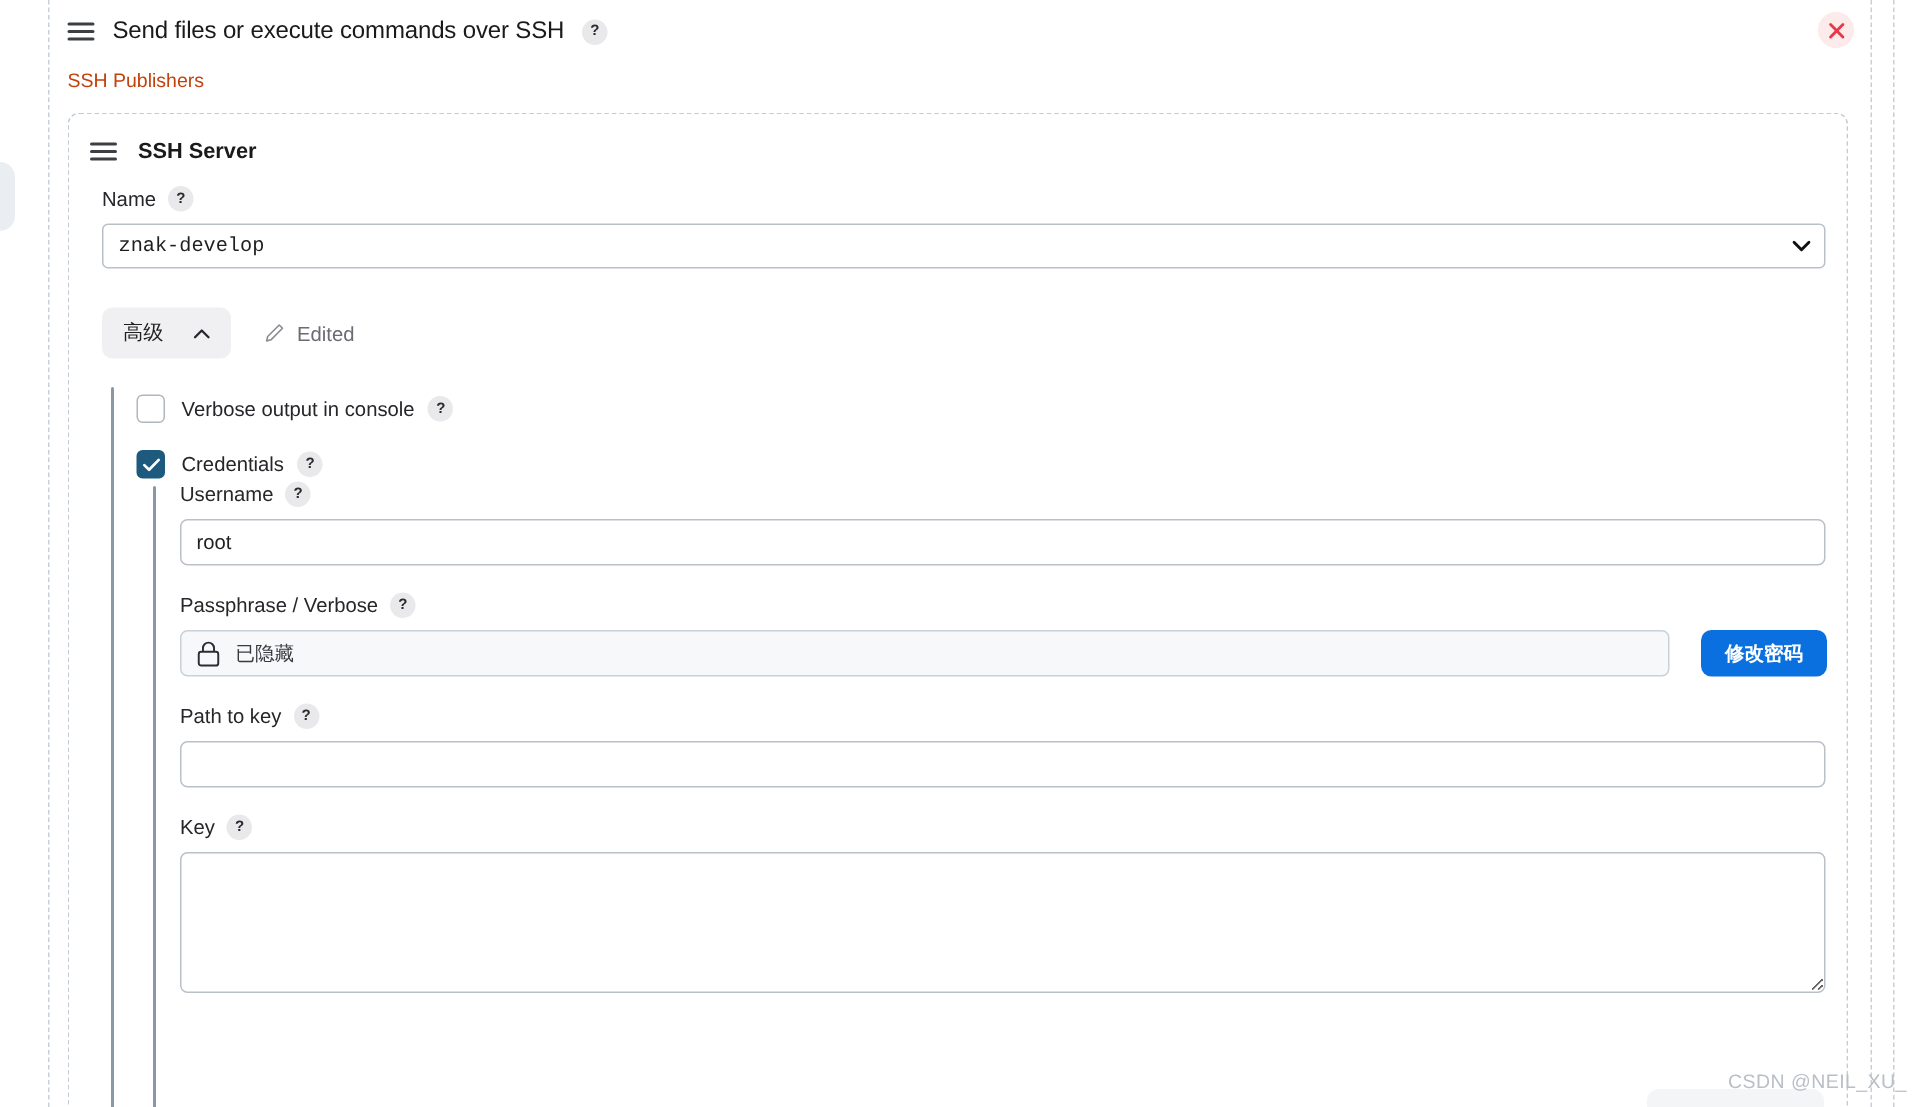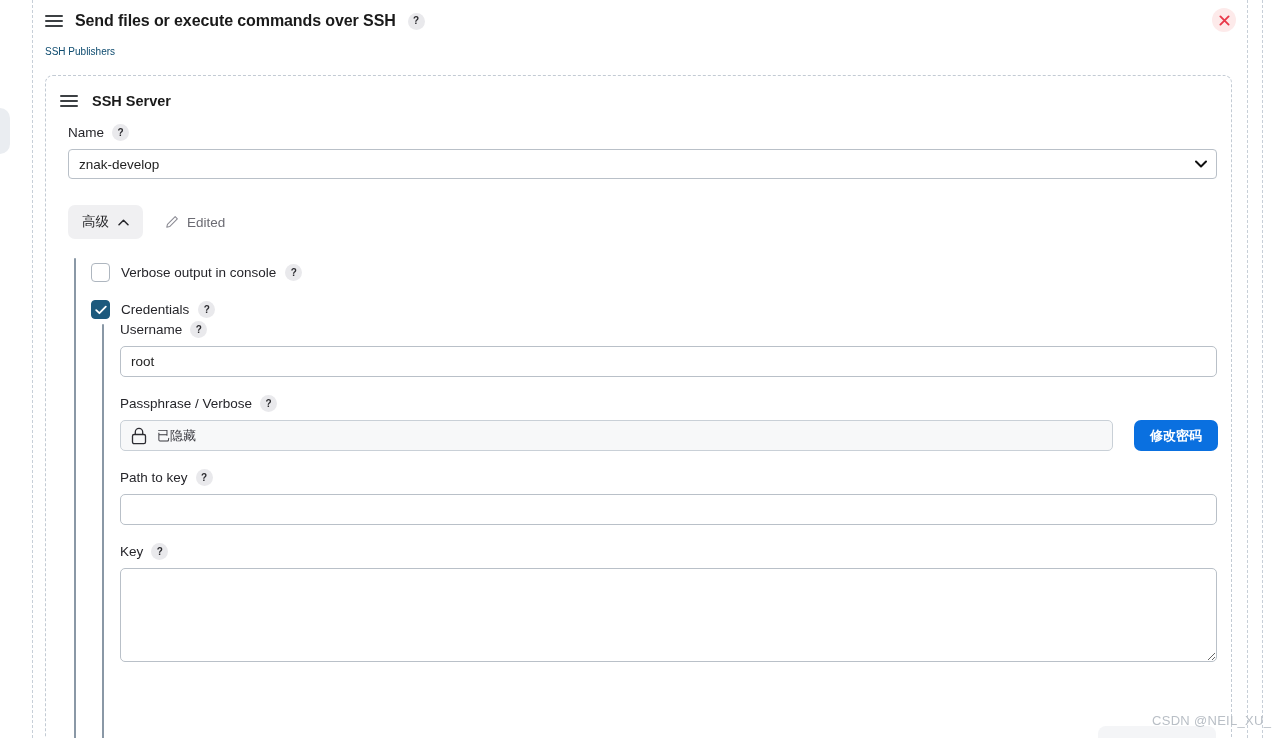--- a/index.html
+++ b/index.html
@@ -66,21 +66,21 @@
     height: 2px;
     background: #3c4043;
     border-radius: 1px;
   }
   .hamburger i:nth-child(1){ width: 18px; }
   .hamburger i:nth-child(2){ width: 18px; }
   .hamburger i:nth-child(3){ width: 18px; }
 
   .page-title {
     font-size: 16px;
-    font-weight: 700;
+    font-weight: 400;
     letter-spacing: -0.1px;
     color: #1a1a1a;
     white-space: nowrap;
   }
 
   .help-badge {
     display: inline-flex;
     align-items: center;
     justify-content: center;
     width: 17px;
@@ -94,22 +94,22 @@
     cursor: help;
     flex: none;
     position: relative;
     top: 0px;
   }
 
   .subtitle {
     position: absolute;
     left: 45px;
     top: 46px;
-    font-size: 10px;
-    color: #0c4a6e;
+    font-size: 13px;
+    color: #c2410c;
   }
 
   
   .close-btn {
     position: absolute;
     right: 44px;
     top: 8px;
     width: 24px;
     height: 24px;
     border-radius: 50%;
@@ -162,21 +162,21 @@
     margin-top: 8px;
     width: 1149px;
   }
   select.name-select,
   .name-select {
     appearance: none;
     -webkit-appearance: none;
     width: 100%;
     height: 30px;
     padding: 4px 28px 4px 10px;
-    font-family: Liberation Sans, sans-serif;
+    font-family: Liberation Mono, monospace;
     font-size: 13.5px;
     color: #1f1f1f;
     background: #fff;
     border: 1px solid #b9c0c8;
     border-radius: 4px;
     outline: none;
   }
   .select-caret {
     position: absolute;
     right: 10px;
@@ -188,21 +188,21 @@
   
   .advanced-row {
     display: flex;
     align-items: center;
     gap: 22px;
     padding: 26px 0 0 22px;
   }
   .advanced-btn {
     display: inline-flex;
     align-items: center;
-    gap: 9px;
+    gap: 20px;
     background: #f0f0f2;
     border: none;
     border-radius: 7px;
     padding: 8px 14px;
     font-family: "Liberation Sans", sans-serif;
     font-size: 13.5px;
     color: #1f1f22;
     cursor: pointer;
   }
   .edited-chip {

